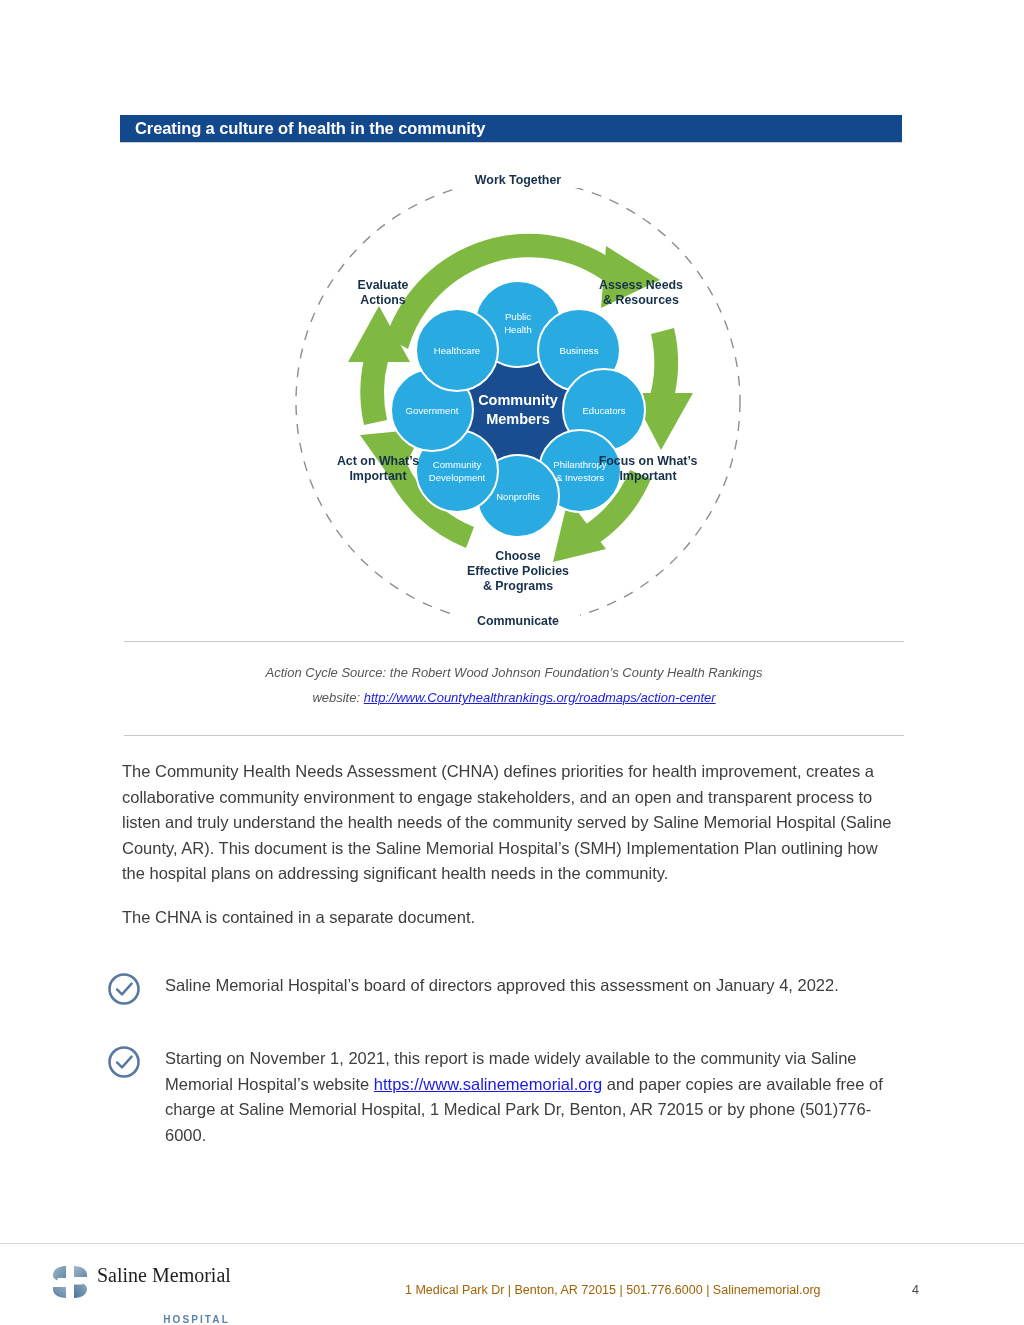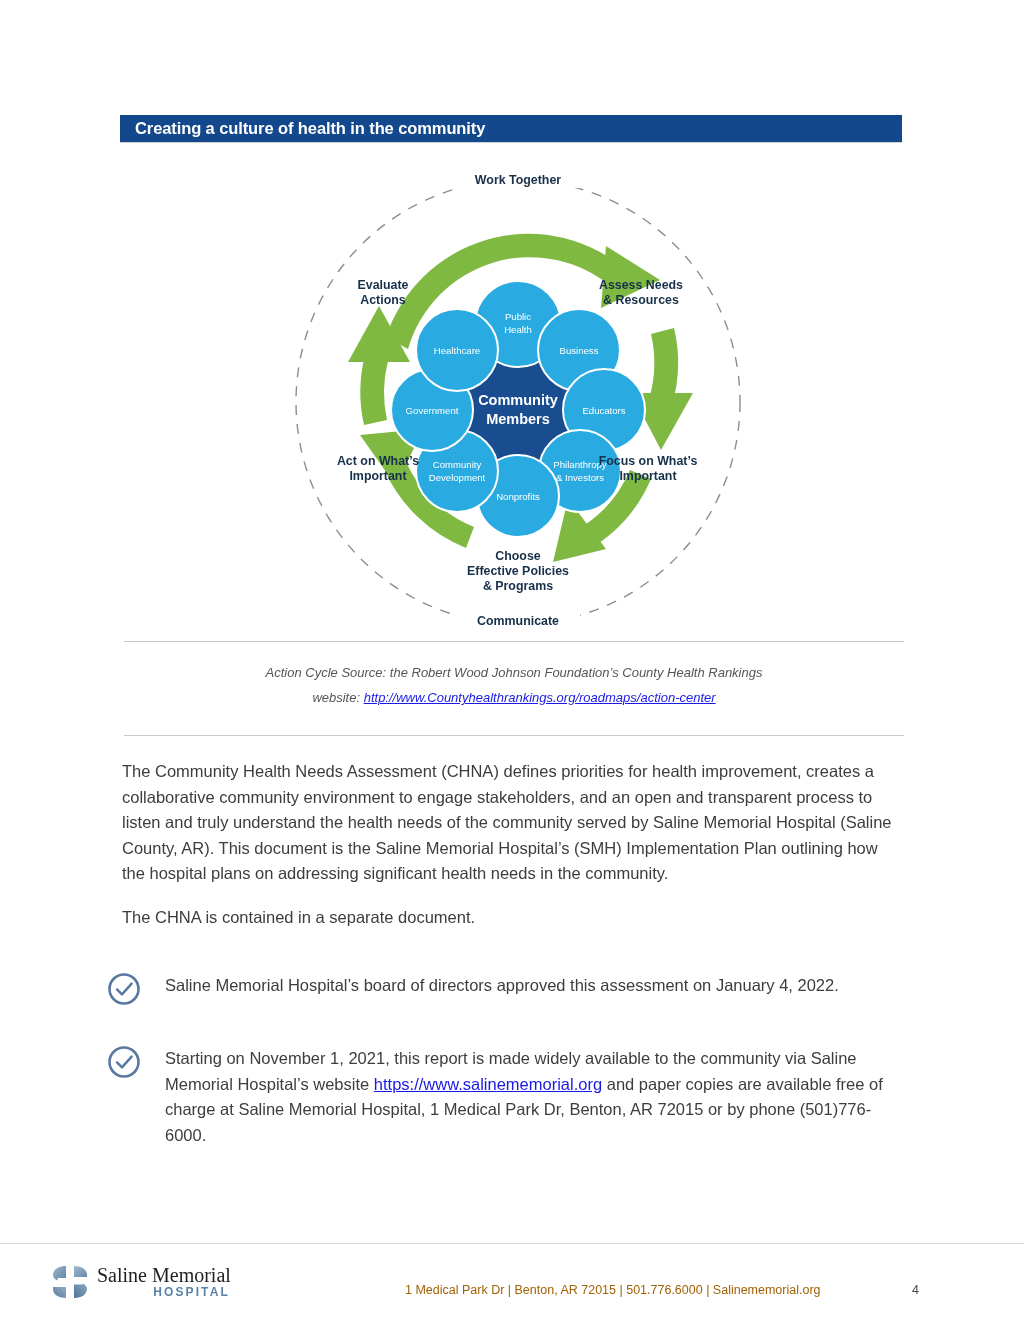--- a/index.html
+++ b/index.html
@@ -146,26 +146,27 @@
     align-items: flex-end;
   }
   #footer-logo .logo-name {
     font-family: "Liberation Serif", serif;
     font-size: 20px;
     color: #1f1f1f;
     line-height: 21px;
     white-space: nowrap;
   }
   #footer-logo .logo-sub {
-    font-size: 12px;
+    font-size: 10px;
     letter-spacing: 2.1px;
     color: #5b82a8;
     font-weight: bold;
     line-height: 12px;
     margin-right: 1px;
+    margin-top: 28px;
   }
   #footer-meta {
     position: absolute;
     left: 405px;
     top: 40px;
     font-size: 12.5px;
     color: #a16207;
     white-space: nowrap;
   }
   #footer-page {

